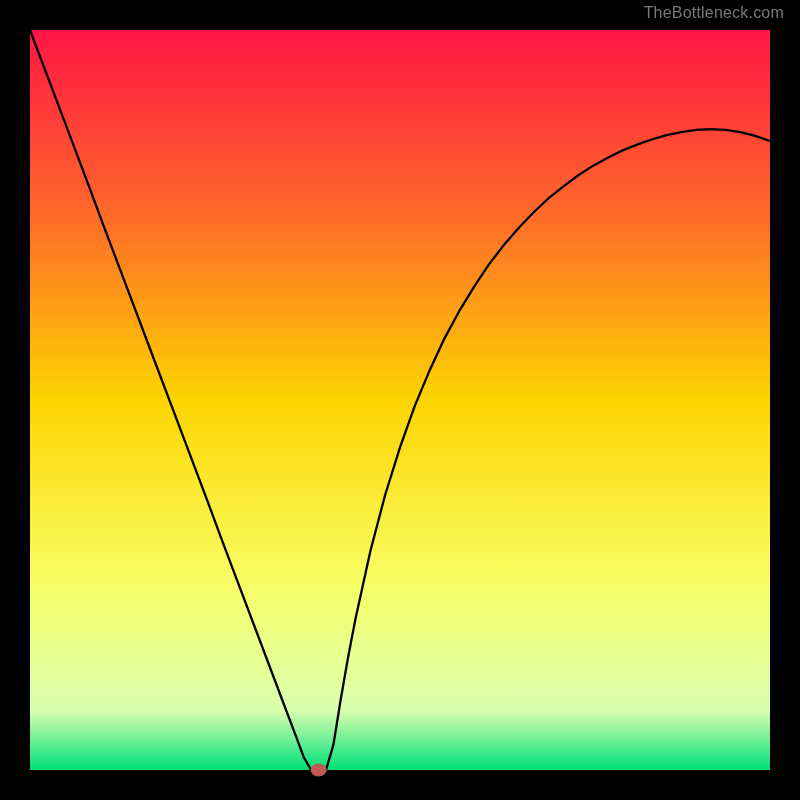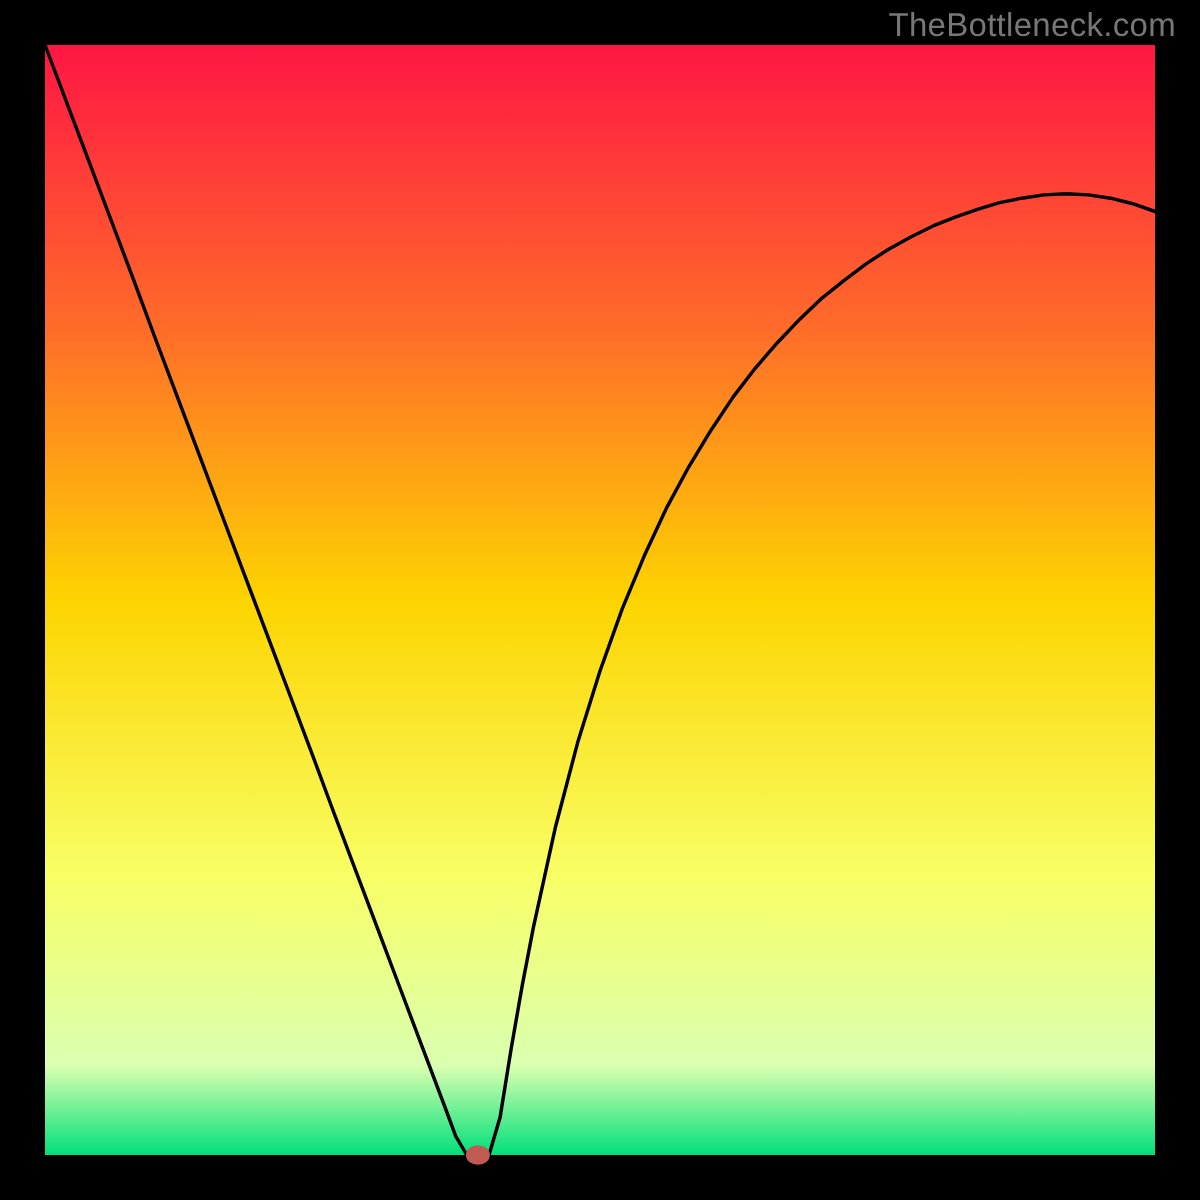--- a/index.html
+++ b/index.html
@@ -15,21 +15,21 @@
     position: relative;
     width: 800px;
     height: 800px;
     background: #000;
   }
   .watermark {
     position: absolute;
     top: 4px;
     right: 16px;
     color: #777;
-    font-size: 22px;
+    font-size: 16px;
     font-weight: 500;
     letter-spacing: 0.2px;
     z-index: 5;
   }
   svg.plot {
     position: absolute;
     top: 0;
     left: 0;
   }
 </style>

